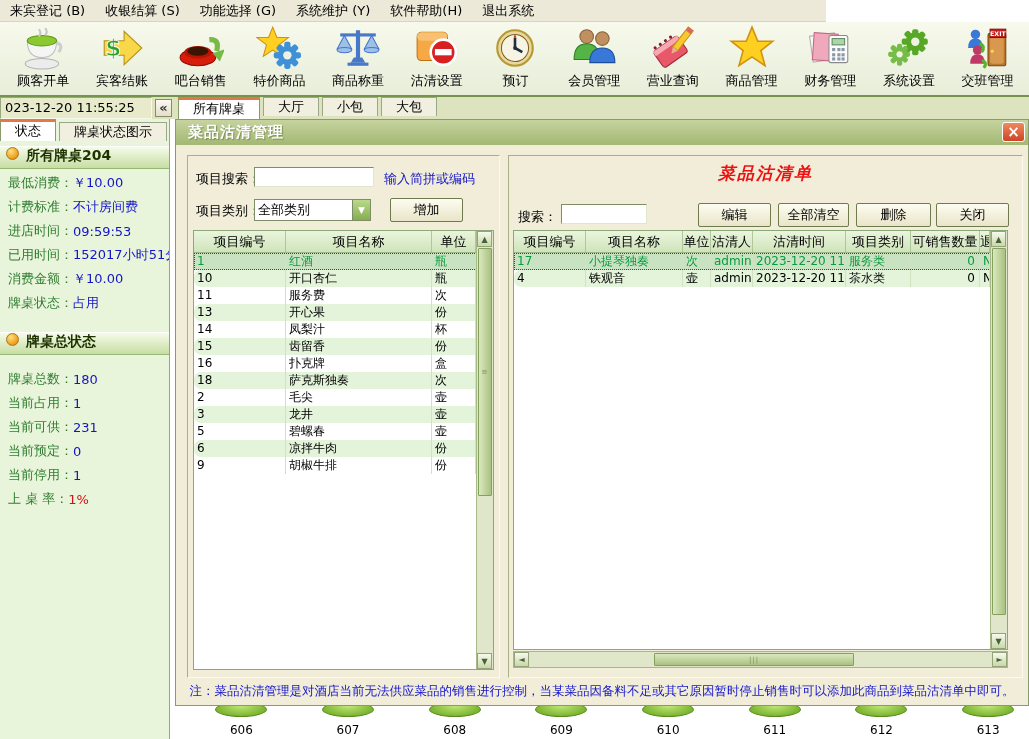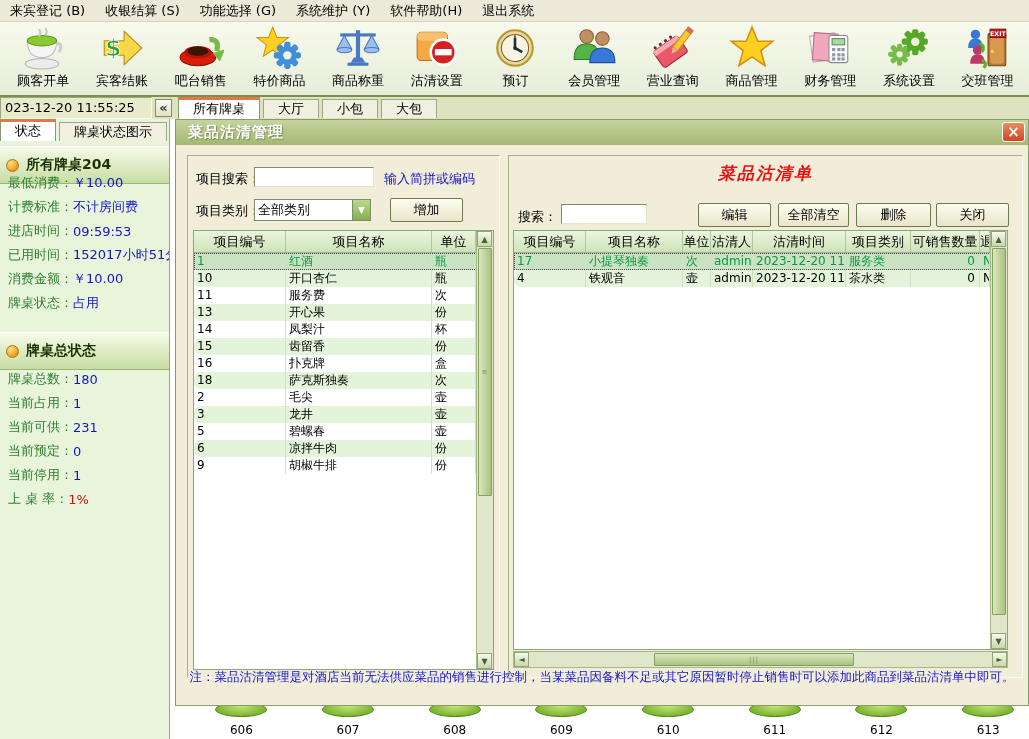--- a/index.html
+++ b/index.html
@@ -3,46 +3,46 @@
 <meta charset="utf-8">
 <style>
   * { margin:0; padding:0; box-sizing:border-box; }
   html,body { background:#888; }
   #app {
     position:relative; width:1029px; height:739px; overflow:hidden;
     font-family:"DejaVu Sans","Liberation Sans",sans-serif; font-size:13px; color:#000;
     background:#fff;
   }
   
-  #menu-bar { position:absolute; left:0; top:0; width:1029px; height:22px;
+  #menu-bar { position:absolute; left:0; top:0; width:826px; height:22px;
     background:#ece9d8; border-bottom:1px solid #d8d4c0; display:flex; align-items:center; }
   .mi { padding:0 10px; height:22px; line-height:22px; cursor:default; white-space:nowrap; }
   
   #toolbar { position:absolute; left:0; top:22px; width:1029px; height:75px;
     background:linear-gradient(#f7f9ec,#e7eed9); border-bottom:2px solid #76934c;
     display:flex; align-items:flex-start; padding:3px 2px 0 4px; }
   .tool-item { width:79px; height:70px; display:flex; flex-direction:column; align-items:center; cursor:default; }
   .tool-icon { width:46px; height:46px; }
   .tool-icon svg { width:46px; height:46px; }
   .tool-label { font-size:13px; margin-top:1px; white-space:nowrap; }
   
   #view-bar { position:absolute; left:0; top:97px; width:1029px; height:22px; background:#dde2bf; }
   #datetime-box { position:absolute; left:0; top:0; width:152px; height:22px; background:#e7ebcc;
     border:1px solid; border-color:#9aa67e #f6f8ea #f6f8ea #9aa67e; line-height:20px; padding-left:4px; }
   #collapse-btn { position:absolute; left:155px; top:2px; width:17px; height:18px; background:linear-gradient(#fbfaf2,#e3dfc8);
     border:1px solid #8a8a6a; text-align:center; line-height:15px; font-weight:bold; color:#333; cursor:default; }
-  #view-tabs { position:absolute; left:178px; top:0; height:22px; display:flex; align-items:center; }
+  #view-tabs { position:absolute; left:178px; top:0; height:22px; display:flex; align-items:flex-start; }
   .tab { height:19px; line-height:18px; padding:0 14px; background:#f1efdf; border:1px solid #9aa888;
     border-bottom:none; margin-right:3px; cursor:default; white-space:nowrap; }
   .tab.sel { height:22px; line-height:18px; background:#fff; border-color:#8a9a6a; border-top:3px solid #e07848; }
   
   #sidebar { position:absolute; left:0; top:119px; width:170px; height:620px; background:#e9f5da; border-right:1px solid #9aa878;padding-left:28px; }
   #sidebar-tabs { position:absolute; left:0; top:0; height:22px; display:flex; align-items:flex-end; width:170px; }
-  .sb-sec-h { position:absolute; left:0; width:169px; height:38px; background:linear-gradient(#f6fbe9,#c7dda3);
-    border-top:1px solid #fff; border-bottom:1px solid #98b674; display:flex; align-items:center; padding-left:6px; }
+  .sb-sec-h { position:absolute; left:0; width:169px; height:23px; background:linear-gradient(#f6fbe9,#c7dda3);
+    border-top:1px solid #fff; border-bottom:1px solid #98b674; display:flex; align-items:flex-start; padding-left:6px; }
   .sb-ball { width:13px; height:13px; border-radius:50%; margin-right:7px;
     background:radial-gradient(circle at 35% 30%,#ffe080,#f0a020 65%,#c87800); border:1px solid #a87818; }
   .sb-sec-title { font-weight:bold; font-size:14px; color:#1d3300; }
   .sb-items { position:absolute; left:0; width:169px; }
   .sb-row { display:flex; align-items:center; height:24px; padding-left:8px; white-space:nowrap; overflow:hidden; }
   .sb-label { color:#2f7d32; }
   .sb-val { color:#1414c8; }
   .sb-val.red { color:#cc1414; }
   
   #main { position:absolute; left:170px; top:119px; width:859px; height:620px; background:#fff; }
@@ -93,21 +93,21 @@
   .vsb { position:absolute; top:0; right:0; width:17px; height:100%; background:#dfe6ca; border-left:1px solid #a8b888; }
   .hsb { position:absolute; background:#dfe6ca; border:1px solid #a8b888; }
   .sbtn { position:absolute; width:15px; height:16px; background:linear-gradient(#f6f9ec,#c9d8a9);
     border:1px solid #93a578; color:#46603a; font-size:8px; display:flex; align-items:center; justify-content:center; }
   .sthumb { position:absolute; background:linear-gradient(90deg,#dbe8bd,#a9c182); border:1px solid #85a05c; border-radius:1px; }
   .sthumb.h { background:linear-gradient(#dbe8bd,#a9c182); }
   .grip { display:flex; align-items:center; justify-content:center; height:100%; width:100%; color:#7a9455; font-size:7px; letter-spacing:1px; }
   
   #soldout-title { position:absolute; top:6px; left:0; width:100%; text-align:center;
     color:#ee1111; font-size:17px; font-weight:bold; font-style:italic; letter-spacing:2px; }
-  #dialog-note { position:absolute; left:0; bottom:19px; width:100%; text-align:center;
+  #dialog-note { position:absolute; left:0; bottom:5px; width:100%; text-align:center;
     color:#1414cc; font-size:12.5px; white-space:nowrap; }
 </style>
 </head>
 <body>
 
 <div id="app">
 
   <div id="menu-bar">
       <div class="mi">来宾登记 (B)</div>
       <div class="mi">收银结算 (S)</div>

